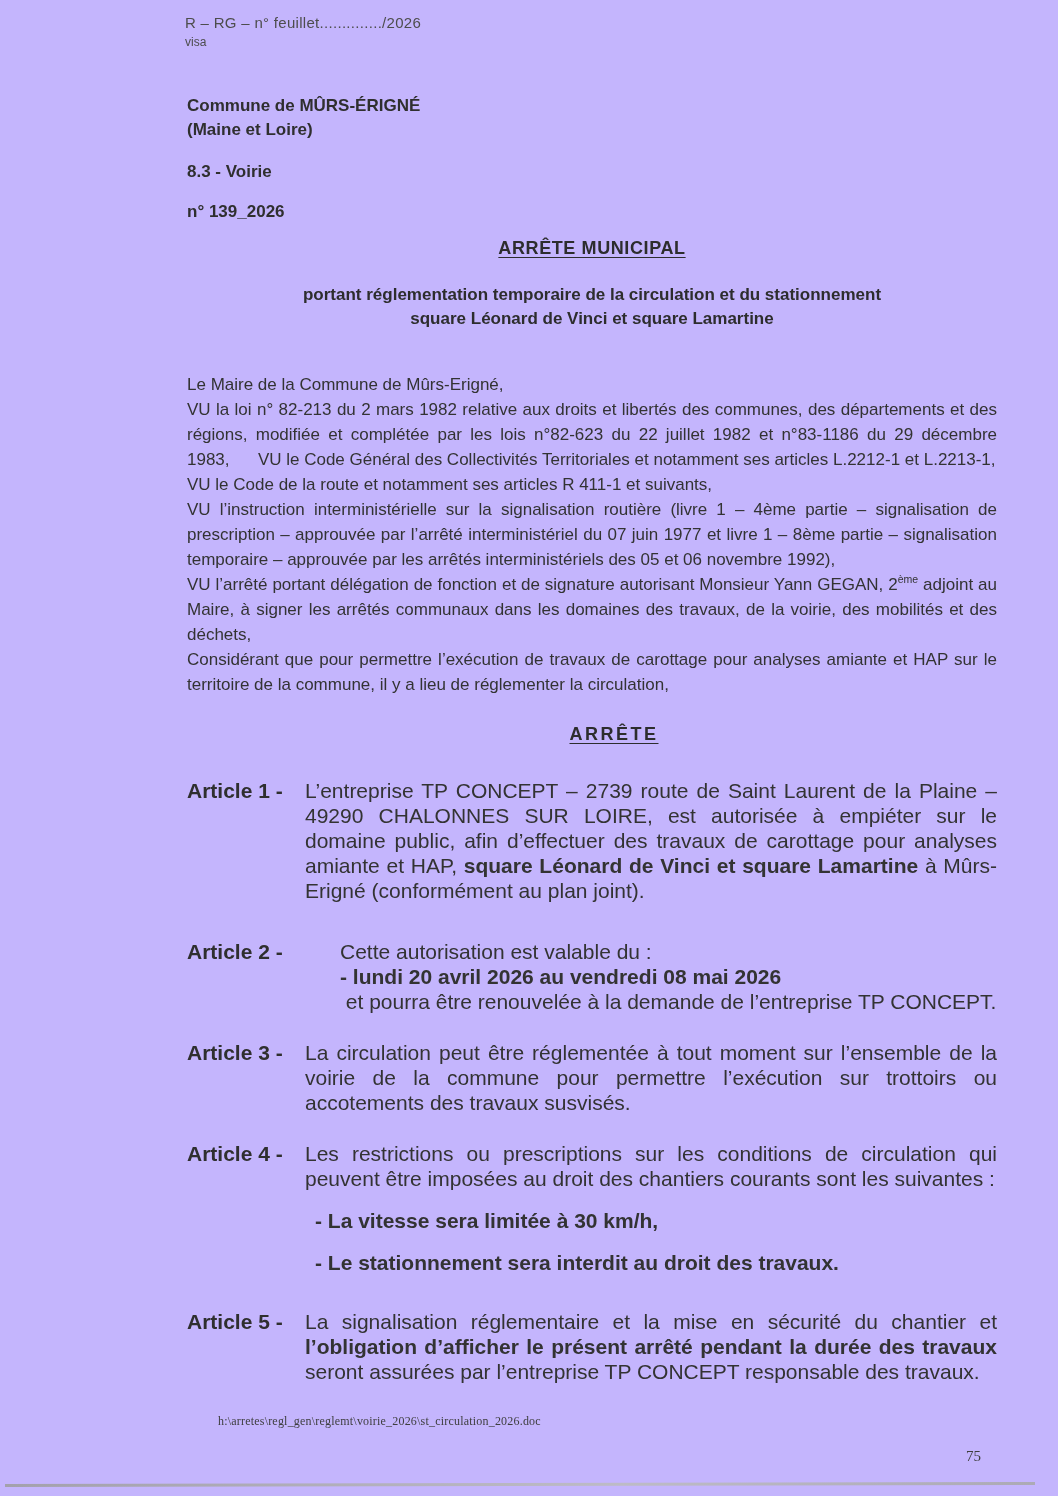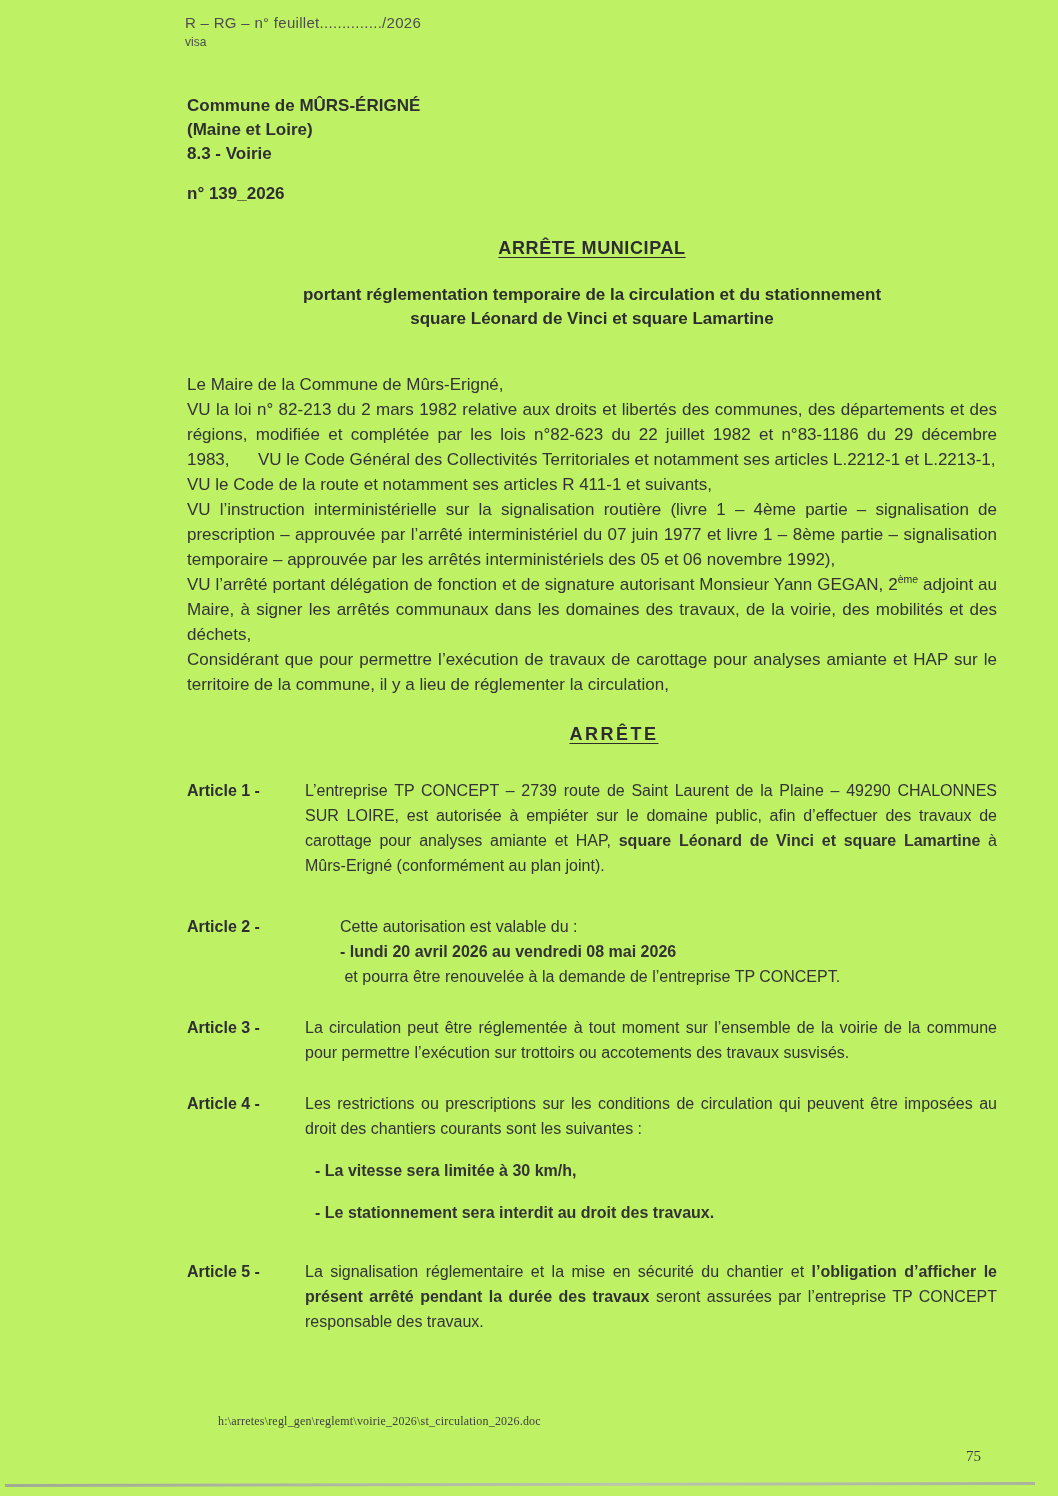--- a/index.html
+++ b/index.html
@@ -1,32 +1,32 @@
 <!DOCTYPE html>
 <html><head>
 <meta charset="utf-8">
 <style>
   html, body { margin: 0; padding: 0; background: #e8e8e8; }
   .page {
     position: relative;
     width: 1058px;
     height: 1496px;
-    background: #bef264;
+    background: #c4b5fd;
     font-family: "Liberation Sans", sans-serif;
     color: #333333;
     overflow: hidden;
   }
   
   .hdr { position: absolute; left: 185px; top: 14px; }
   .hdr-ref { font-size: 15px; color: #4d4d4d; letter-spacing: 0.3px; }
   .hdr-visa { font-size: 12px; color: #4d4d4d; margin-top: 4px; }
 
   
   .commune { position: absolute; left: 187px; top: 94px; font-weight: 700; font-size: 17px; line-height: 24px; color: #2f2f2f; }
-  .classification { }
+  .classification { margin-top: 18px; }
   .decree-number { margin-top: 16px; }
 
   
   .title-block { position: absolute; left: 186px; top: 238px; width: 812px; text-align: center; color: #2d2d2d; }
   .doc-title {
     font-weight: 700; font-size: 18px; letter-spacing: 0.6px;
     text-decoration: underline; text-underline-offset: 3px;
     margin-bottom: 24px; display: inline-block;
   }
   .doc-subtitle { font-weight: 700; font-size: 17px; line-height: 24px; }
@@ -36,21 +36,21 @@
   .preamble .apara { margin: 0; }
 
   
   .arrete-wrap { position: absolute; left: 186px; top: 724px; width: 812px; text-align: center; }
   .arrete-heading {
     font-weight: 700; font-size: 18px; letter-spacing: 2.5px; color: #2d2d2d;
     text-decoration: underline; text-underline-offset: 3px; margin-left: 44px;
   }
 
   
-  .articles { position: absolute; left: 187px; top: 778px; width: 810px; font-size: 16px; line-height: 25px; }
+  .articles { position: absolute; left: 187px; top: 778px; width: 810px; font-size: 21px; line-height: 25px; }
   .article { display: flex; align-items: flex-start; }
   .article-label { flex: 0 0 118px; font-weight: 700; color: #2f2f2f; white-space: nowrap; }
   .article-body { flex: 1 1 auto; min-width: 0; }
   .articles .article:nth-child(1) { margin-bottom: 36px; }
   .articles .article:nth-child(2) { margin-bottom: 26px; gap: 35px; }
   .articles .article:nth-child(3) { margin-bottom: 26px; }
   .articles .article:nth-child(4) { margin-bottom: 34px; }
   .apara { margin: 0; }
   .k-flow { text-align: justify; }
   .k-line { text-align: left; }

